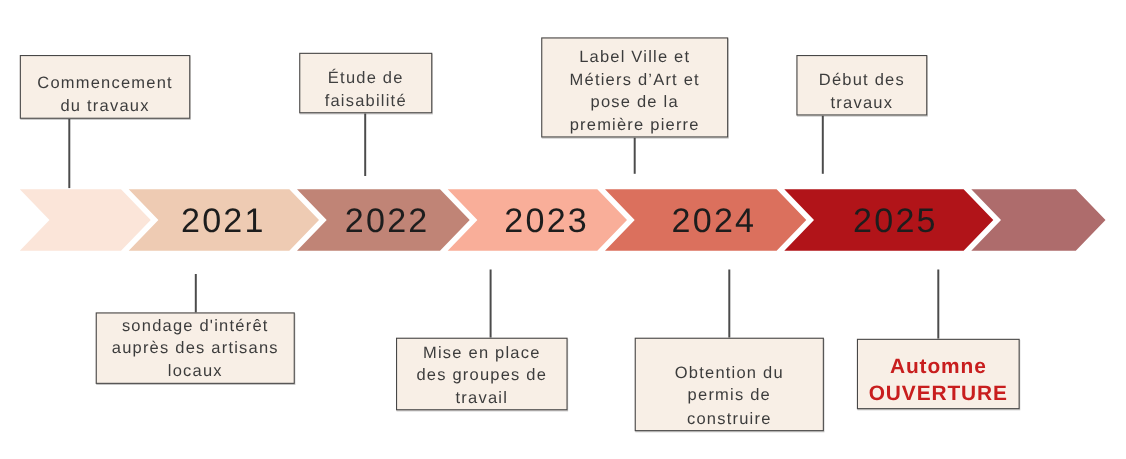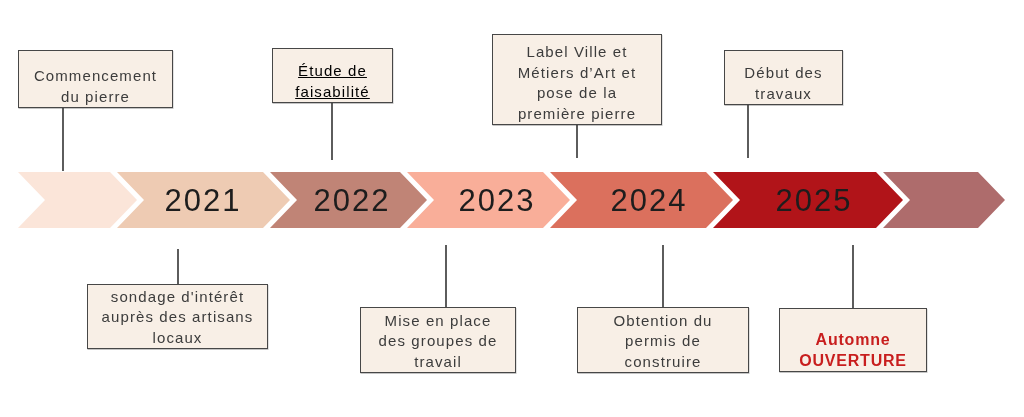--- a/index.html
+++ b/index.html
@@ -13,21 +13,21 @@
     font-size:31px;font-weight:400;letter-spacing:2px;
   }
   .event-box{
     position:absolute;box-sizing:border-box;
     display:flex;align-items:flex-end;justify-content:center;
     text-align:center;white-space:pre-line;
     font-size:15px;line-height:1.36;letter-spacing:1.1px;
     box-shadow:0.5px 1px 0 rgba(60,60,60,0.3);
   }
   .event-box.highlight{
-    font-weight:700;font-size:16px;letter-spacing:0.8px;line-height:1.32;
+    font-weight:700;font-size:19px;letter-spacing:0.8px;line-height:1.32;
   }
 </style>
 </head>
 <body>
 
 <div class="stage">
   <svg id="tl-svg" viewBox="0 0 1024 417">
       <polygon points="18,172 110,172 137,200 110,228 18,228 45,200" fill="#fbe5d9"></polygon>
       <polygon points="117,172 263,172 290,200 263,228 117,228 144,200" fill="#eecbb3"></polygon>
       <text x="203" y="211" text-anchor="middle" fill="#1d1d1d" class="year-text">2021</text>
@@ -44,34 +44,34 @@
       <line x1="332" x2="332" y1="103" y2="160" stroke="#4b4b4b" stroke-width="1.8"></line>
       <line x1="577" x2="577" y1="125" y2="158" stroke="#4b4b4b" stroke-width="1.8"></line>
       <line x1="748" x2="748" y1="105" y2="158" stroke="#4b4b4b" stroke-width="1.8"></line>
       <line x1="178" x2="178" y1="249" y2="302" stroke="#4b4b4b" stroke-width="1.8"></line>
       <line x1="446" x2="446" y1="245" y2="307" stroke="#4b4b4b" stroke-width="1.8"></line>
       <line x1="663" x2="663" y1="245" y2="307" stroke="#4b4b4b" stroke-width="1.8"></line>
       <line x1="853" x2="853" y1="245" y2="308" stroke="#4b4b4b" stroke-width="1.8"></line>
     </svg>
   <div id="events">
       <div class="event-box" style="left: 18px; top: 50px; width: 155px; height: 58px; background: rgb(248, 239, 230); border: 1.4px solid rgb(71, 71, 71); color: rgb(60, 60, 60);"><span>Commencement
-du pierre</span></div>
-      <div class="event-box" style="left: 272px; top: 48px; width: 121px; height: 55px; background: rgb(248, 239, 230); border: 1.4px solid rgb(71, 71, 71); color: #000000; text-decoration: underline;"><span>Étude de
+du travaux</span></div>
+      <div class="event-box" style="left: 272px; top: 48px; width: 121px; height: 55px; background: rgb(248, 239, 230); border: 1.4px solid rgb(71, 71, 71); color: #404040;"><span>Étude de
 faisabilité</span></div>
       <div class="event-box" style="left: 492px; top: 34px; width: 170px; height: 91px; background: rgb(248, 239, 230); border: 1.4px solid rgb(71, 71, 71); color: rgb(60, 60, 60);"><span>Label Ville et
 Métiers d’Art et
 pose de la
 première pierre</span></div>
       <div class="event-box" style="left: 689px; top: 50px; width: 119px; height: 55px; background: rgb(248, 239, 230); border: 1.4px solid rgb(71, 71, 71); color: rgb(60, 60, 60); margin-left: 35px;"><span>Début des
 travaux</span></div>
       <div class="event-box" style="left: 87px; top: 284px; width: 181px; height: 65px; background: rgb(248, 239, 230); border: 1.4px solid rgb(71, 71, 71); color: rgb(60, 60, 60);"><span>sondage d'intérêt
 auprès des artisans
 locaux</span></div>
       <div class="event-box" style="left: 360px; top: 307px; width: 156px; height: 66px; background: rgb(248, 239, 230); border: 1.4px solid rgb(71, 71, 71); color: rgb(60, 60, 60);"><span>Mise en place
 des groupes de
 travail</span></div>
-      <div class="event-box" style="left: 577px; top: 307px; width: 172px; height: 66px; background: rgb(248, 239, 230); border: 1.4px solid rgb(71, 71, 71); color: rgb(60, 60, 60);"><span>Obtention du
+      <div class="event-box" style="left: 577px; top: 307px; width: 172px; height: 85px; background: rgb(248, 239, 230); border: 1.4px solid rgb(71, 71, 71); color: rgb(60, 60, 60);"><span>Obtention du
 permis de
 construire</span></div>
       <div class="event-box highlight" style="left: 779px; top: 308px; width: 148px; height: 64px; background: rgb(248, 239, 230); border: 1.4px solid rgb(71, 71, 71); color: rgb(200, 30, 30);"><span>Automne
 OUVERTURE</span></div>
     </div>
 </div>
 
 </body></html>

